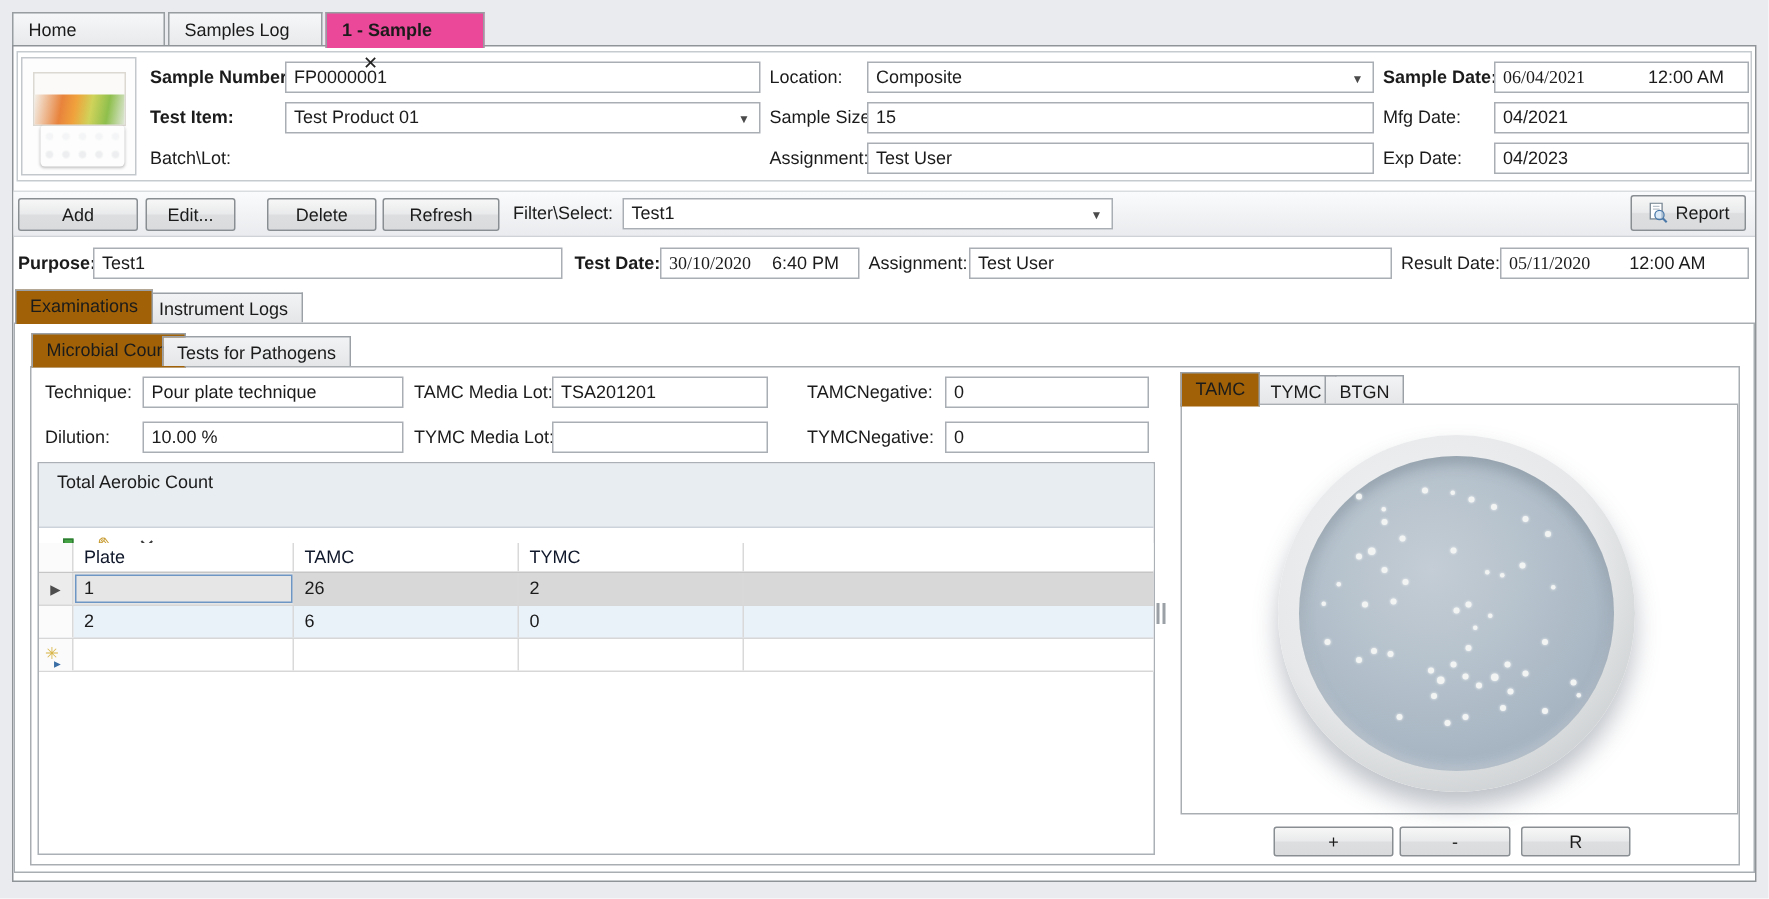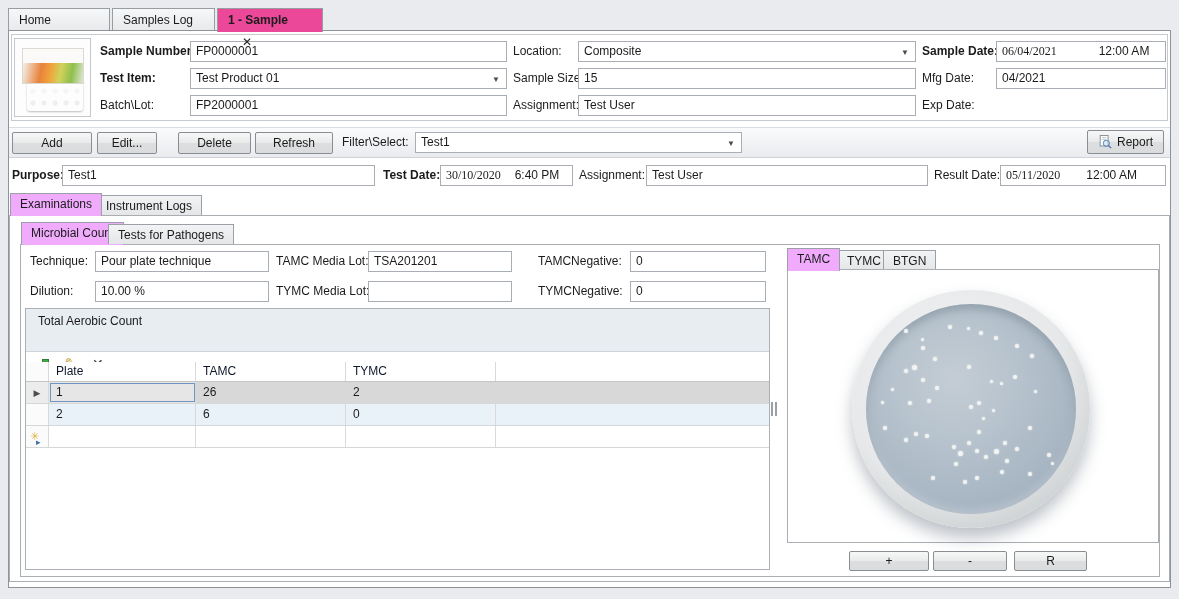--- a/index.html
+++ b/index.html
@@ -41,21 +41,21 @@
                          radial-gradient(circle 2.5px at 6px 20px, #eceeef 0 2px, rgba(0,0,0,0) 3px);
         background-size:11px 28px; }
 
   
   .toolbar { position:absolute; left:9px; top:127px; width:1161px; height:31px;
              background:linear-gradient(#fafbfc,#e9ebee); border-top:1px solid #dadde0; border-bottom:1px solid #cfd3d7; }
 
   
   .ptab { position:absolute; height:22px; line-height:21px; padding:0 9px; background:linear-gradient(#f2f3f4,#e4e6e8);
           border:1px solid #9aa0a5; border-bottom:none; }
-  .ptab.active { background:#f0abfc; height:23px; z-index:4; }
+  .ptab.active { background:#a16207; height:23px; z-index:4; }
   .page { position:absolute; background:#fff; border:1px solid #a9aeb3; }
 
   
   .group { position:absolute; left:25px; top:308px; width:745px; height:262px; border:1px solid #aab0b6; background:#fff; }
   .group-hdr { height:43px; line-height:24px; padding-left:12px; background:#e8edf2; border-bottom:1px solid #ccd3da; }
   .gtoolbar { height:28px; background:#fff; position:relative; }
   .plus-icon { position:absolute; left:12px; top:7px; width:14px; height:14px; }
   .plus-icon::before { content:""; position:absolute; left:0; top:4px; width:13px; height:5px; background:#45a345; border:1px solid #2e7d32; }
   .plus-icon::after  { content:""; position:absolute; left:4px; top:0; width:5px; height:13px; background:#45a345; border:1px solid #2e7d32; }
   .pencil-icon { position:absolute; left:38px; top:3px; font-size:16px; color:#c79a2e; transform:rotate(8deg); }
@@ -123,21 +123,20 @@
   <span class="lbl bold" style="left:100px; top:41px;">Sample Number:</span>
   <div class="tbx" style="left:190px; top:41px; width:317px;">FP0000001</div>
 
   <span class="lbl bold" style="left:100px; top:68px;">Test Item:</span>
   <div class="tbx combo" style="left:190px; top:68px; width:317px;">
     <span>Test Product 01</span>
     <span class="arr">▼</span>
   </div>
 
   <span class="lbl" style="left:100px; top:95px;">Batch\Lot:</span>
-  <div class="tbx" style="left:190px; top:95px; width:317px;">FP2000001</div>
 
   <span class="lbl" style="left:513px; top:41px;">Location:</span>
   <div class="tbx combo" style="left:578px; top:41px; width:338px;">
     <span>Composite</span>
     <span class="arr">▼</span>
   </div>
 
   <span class="lbl" style="left:513px; top:68px;">Sample Size:</span>
   <div class="tbx" style="left:578px; top:68px; width:338px;">15</div>
 
@@ -147,20 +146,21 @@
   <span class="lbl bold" style="left:922px; top:41px;">Sample Date:</span>
   <div class="tbx datebox" style="left:996px; top:41px; width:170px;">
     <span class="d">06/04/2021</span>
     <span class="t">12:00 AM</span>
   </div>
 
   <span class="lbl" style="left:922px; top:68px;">Mfg Date:</span>
   <div class="tbx" style="left:996px; top:68px; width:170px;">04/2021</div>
 
   <span class="lbl" style="left:922px; top:95px;">Exp Date:</span>
+  <div class="tbx" style="left:996px; top:95px; width:170px;">04/2023</div>
 
   <div class="toolbar"></div>
   <div class="btn" style="left:12px; top:132px; width:80px;">Add</div>
   <div class="btn" style="left:97px; top:132px; width:60px;">Edit...</div>
   <div class="btn" style="left:178px; top:132px; width:73px;">Delete</div>
   <div class="btn" style="left:255px; top:132px; width:78px;">Refresh</div>
   <span class="lbl" style="left:342px; top:132px;">Filter\Select:</span>
   <div class="tbx combo" style="left:415px; top:132px; width:327px;">
     <span>Test1</span>
     <span class="arr">▼</span>

